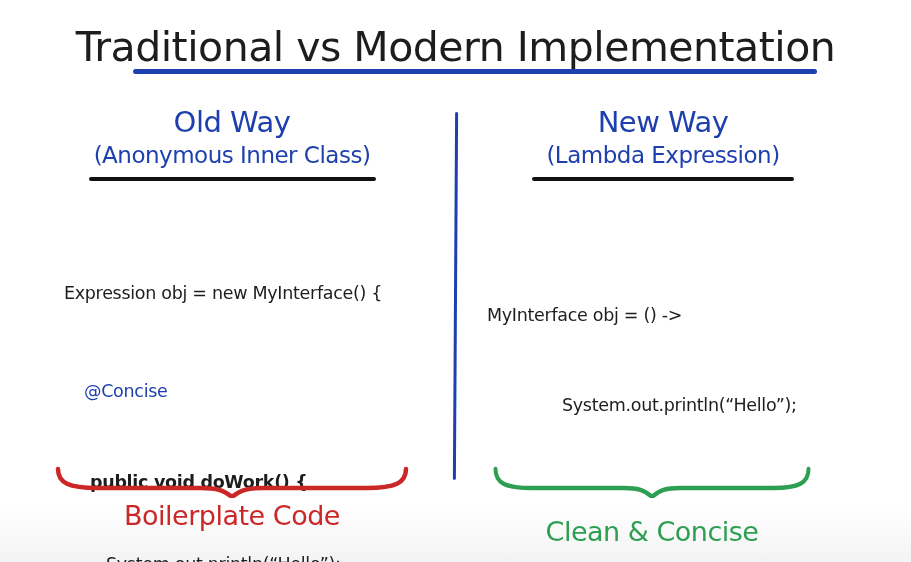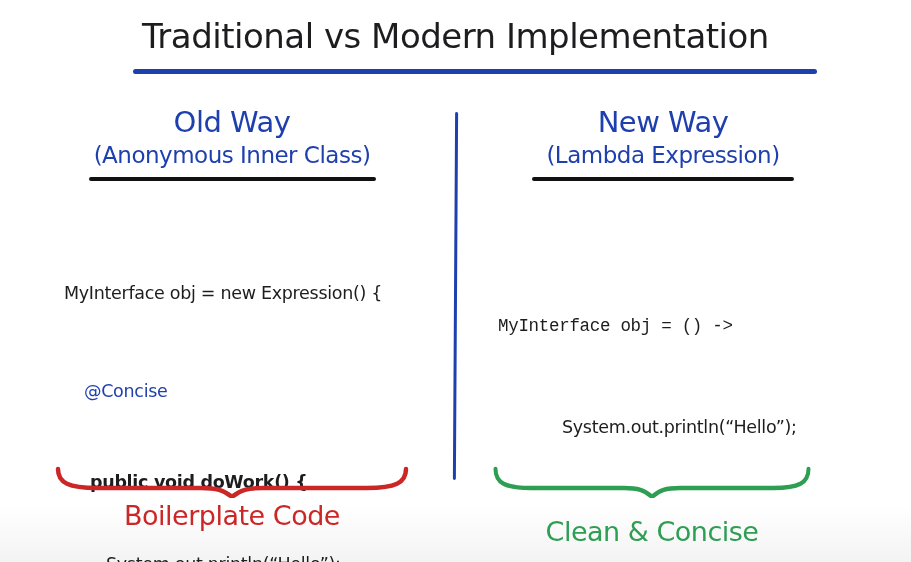--- a/index.html
+++ b/index.html
@@ -7,22 +7,22 @@
     position:relative;
     width:911px;height:562px;
     background:linear-gradient(180deg,#ffffff 0%,#ffffff 90%,#f3f3f3 100%);
     overflow:hidden;
     font-family:"DejaVu Sans",sans-serif;
     color:var(--ink,#1d1d1f);
   }
   
   .title{
     position:absolute;top:16px;left:0;right:0;
-    margin:0;text-align:center;
-    font-size:34px;font-weight:500;letter-spacing:-0.5px;
+    margin:7px;text-align:center;
+    font-size:41px;font-weight:500;letter-spacing:-0.5px;
     color:var(--ink);
   }
   .title-underline{
     position:absolute;top:69px;left:133px;
     width:684px;height:5px;border-radius:3px;
     background:var(--blue);
   }
   
   .divider{
     position:absolute;left:454px;top:112px;
@@ -40,21 +40,21 @@
   .col-header.left .header-underline{width:287px;}
   .col-header.right .header-underline{width:262px;}
   
   .code{position:absolute;font-size:17.5px;line-height:26px;letter-spacing:-0.3px;white-space:pre;}
   .code-left{left:64px;top:228px;}
   .code-right{left:487px;top:250px;}
   .code-left .ln0{margin:0 0 20px 0;}
   .code-left .ln1{margin:0 0 13px 20px;color:var(--blue);}
   .code-left .ln2{margin:0 0 4px 26px;font-weight:bold;}
   .code-left .ln3{margin:0 0 6px 42px;}
-  .code-right .ln0{margin:11px;font-family:Liberation Mono, monospace;}
+  .code-right .ln0{margin:0;}
   .code-right .ln1{margin:12px 0 0 75px;}
   
   .brace{position:absolute;top:464px;}
   .brace.left{left:53px;width:358px;height:34px;}
   .brace.right{left:491px;width:322px;height:34px;}
   .brace path{fill:none;stroke-width:4.5;stroke-linecap:round;stroke-linejoin:round;}
   .brace.left path{stroke:var(--red);}
   .brace.right path{stroke:var(--green);}
   
   .caption{position:absolute;top:500px;text-align:center;font-size:27px;font-weight:500;letter-spacing:-0.5px;}
@@ -77,21 +77,21 @@
     <div class="header-underline"></div>
   </div>
 
   <div class="col-header right">
     <div class="heading">New Way</div>
     <div class="subheading">(Lambda Expression)</div>
     <div class="header-underline"></div>
   </div>
 
   <div class="code code-left">
-    <div class="ln0">MyInterface obj = new Expression() {</div>
+    <div class="ln0">Expression obj = new MyInterface() {</div>
     <div class="ln1">@Concise</div>
     <div class="ln2">public void doWork() {</div>
     <div class="ln3">System.out.println(“Hello”);</div>
     
     
   </div>
 
   <div class="code code-right">
     <div class="ln0">MyInterface obj = () -&gt;</div>
     <div class="ln1">System.out.println(“Hello”);</div>

